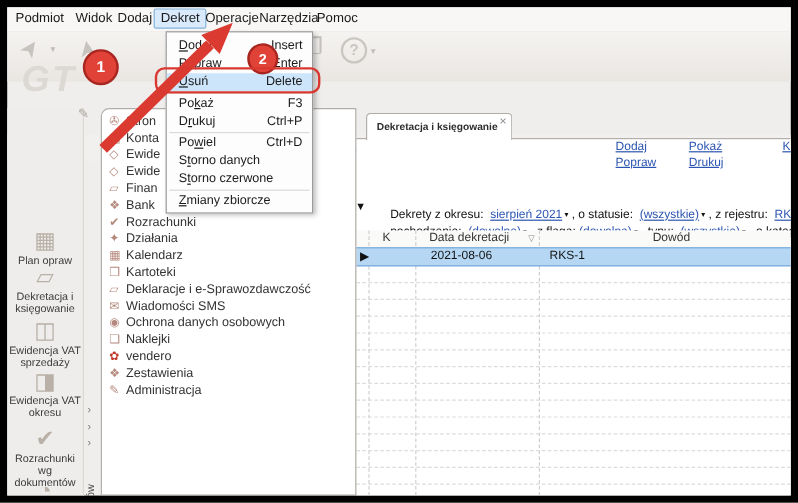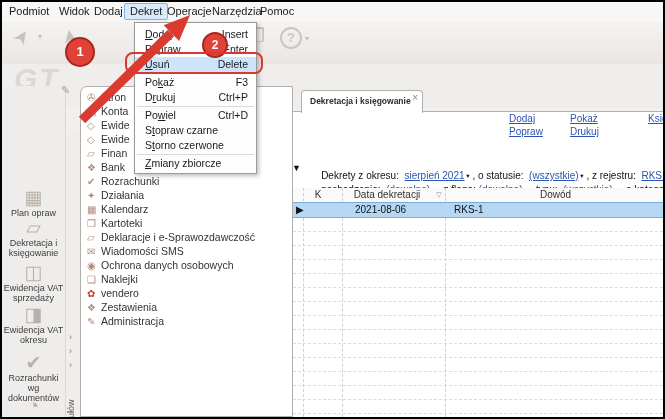--- a/index.html
+++ b/index.html
@@ -1,30 +1,30 @@
 <!DOCTYPE html>
 <html><head>
 <meta charset="utf-8">
 <style>
   html,body{margin:0;padding:0;background:#888;}
   #win{position:relative;width:665px;height:419px;background:#f0eeec;overflow:hidden;
-       font-family:"Liberation Sans",sans-serif;border:2px solid #000000;box-sizing:border-box;}
+       font-family:"Liberation Sans",sans-serif;border:6px solid #000000;box-sizing:border-box;}
   
   .menubar{position:absolute;left:0;top:0;width:100%;height:20px;background:#f8f7f6;border-bottom:1px solid #dcd8d4;}
   .mitem{position:absolute;top:1px;height:17px;line-height:17px;font-size:11px;color:#1a1a1a;padding:0 5px;cursor:default;}
   .mitem.active{background:#d8eafc;border:1px solid #84b4dc;border-radius:2px;line-height:15px;height:15px;}
   
   .toolbar{position:absolute;left:0;top:20px;width:100%;height:42px;
            background:linear-gradient(#f5f3f1,#e9e6e2);}
   .tbico{position:absolute;color:#c7c3be;font-size:19px;line-height:26px;}
   .tbcaret{position:absolute;color:#c2beb9;font-size:8px;}
   .helpico{position:absolute;width:18px;height:18px;border:2px solid #cac6c1;border-radius:50%;
            color:#cac6c1;font-size:13px;font-weight:bold;text-align:center;line-height:18px;}
   .gt{position:absolute;left:12px;top:44px;font-size:30px;font-weight:bold;font-style:italic;
-      color:#dcd8d3;letter-spacing:2px;margin-top:16px;}
+      color:#dcd8d3;letter-spacing:2px;}
   
   .statusrow{position:absolute;left:0;top:62px;width:100%;height:22px;background:#f2f0ee;font-size:10px;color:#1a1a1a;margin-top:44px;}
   .srlink{position:absolute;top:4px;text-decoration:underline;cursor:pointer;white-space:pre;}
   .srcaret{font-size:7px;vertical-align:1px;}
   
   .sidebar{position:absolute;left:0;top:84px;width:63px;bottom:0;background:#efedeb;border-right:1px solid #dbd7d3;}
   .sbitem{position:absolute;left:0;width:63px;text-align:center;cursor:pointer;}
   .sbicon{display:block;font-size:19px;line-height:21px;color:#b9b1a8;}
   .sblabel{display:block;font-size:9px;line-height:10px;color:#3c3c3c;}
   
@@ -199,21 +199,21 @@
 
   <div class="dropdown">
     <div class="drow"><span></span><span class="ak">D</span><span>odaj</span><span class="sc">Insert</span></div>
     <div class="drow"><span></span><span class="ak">P</span><span>opraw</span><span class="sc">Enter</span></div>
     <div class="drow hl"><span></span><span class="ak">U</span><span>suń</span><span class="sc">Delete</span></div>
     <div class="dsep"></div>
     <div class="drow"><span>Po</span><span class="ak">k</span><span>aż</span><span class="sc">F3</span></div>
     <div class="drow"><span>D</span><span class="ak">r</span><span>ukuj</span><span class="sc">Ctrl+P</span></div>
     <div class="dsep"></div>
     <div class="drow"><span>Po</span><span class="ak">w</span><span>iel</span><span class="sc">Ctrl+D</span></div>
-    <div class="drow"><span>S</span><span class="ak">t</span><span>opraw czarne</span></div>
+    <div class="drow"><span>S</span><span class="ak">t</span><span>orno danych</span></div>
     <div class="drow"><span>S</span><span class="ak">t</span><span>orno czerwone</span></div>
     <div class="dsep"></div>
     <div class="drow"><span></span><span class="ak">Z</span><span>miany zbiorcze</span></div>
   </div>
 
   <div class="treepanel">
     <div class="titem" style="top:3px"><span class="ticon">✇</span><span>Stron</span></div>
     <div class="titem" style="top:17px"><span class="ticon">▤</span><span>Konta</span></div>
     <div class="titem" style="top:31px"><span class="ticon">◇</span><span>Ewide</span></div>
     <div class="titem" style="top:45px"><span class="ticon">◇</span><span>Ewide</span></div>

